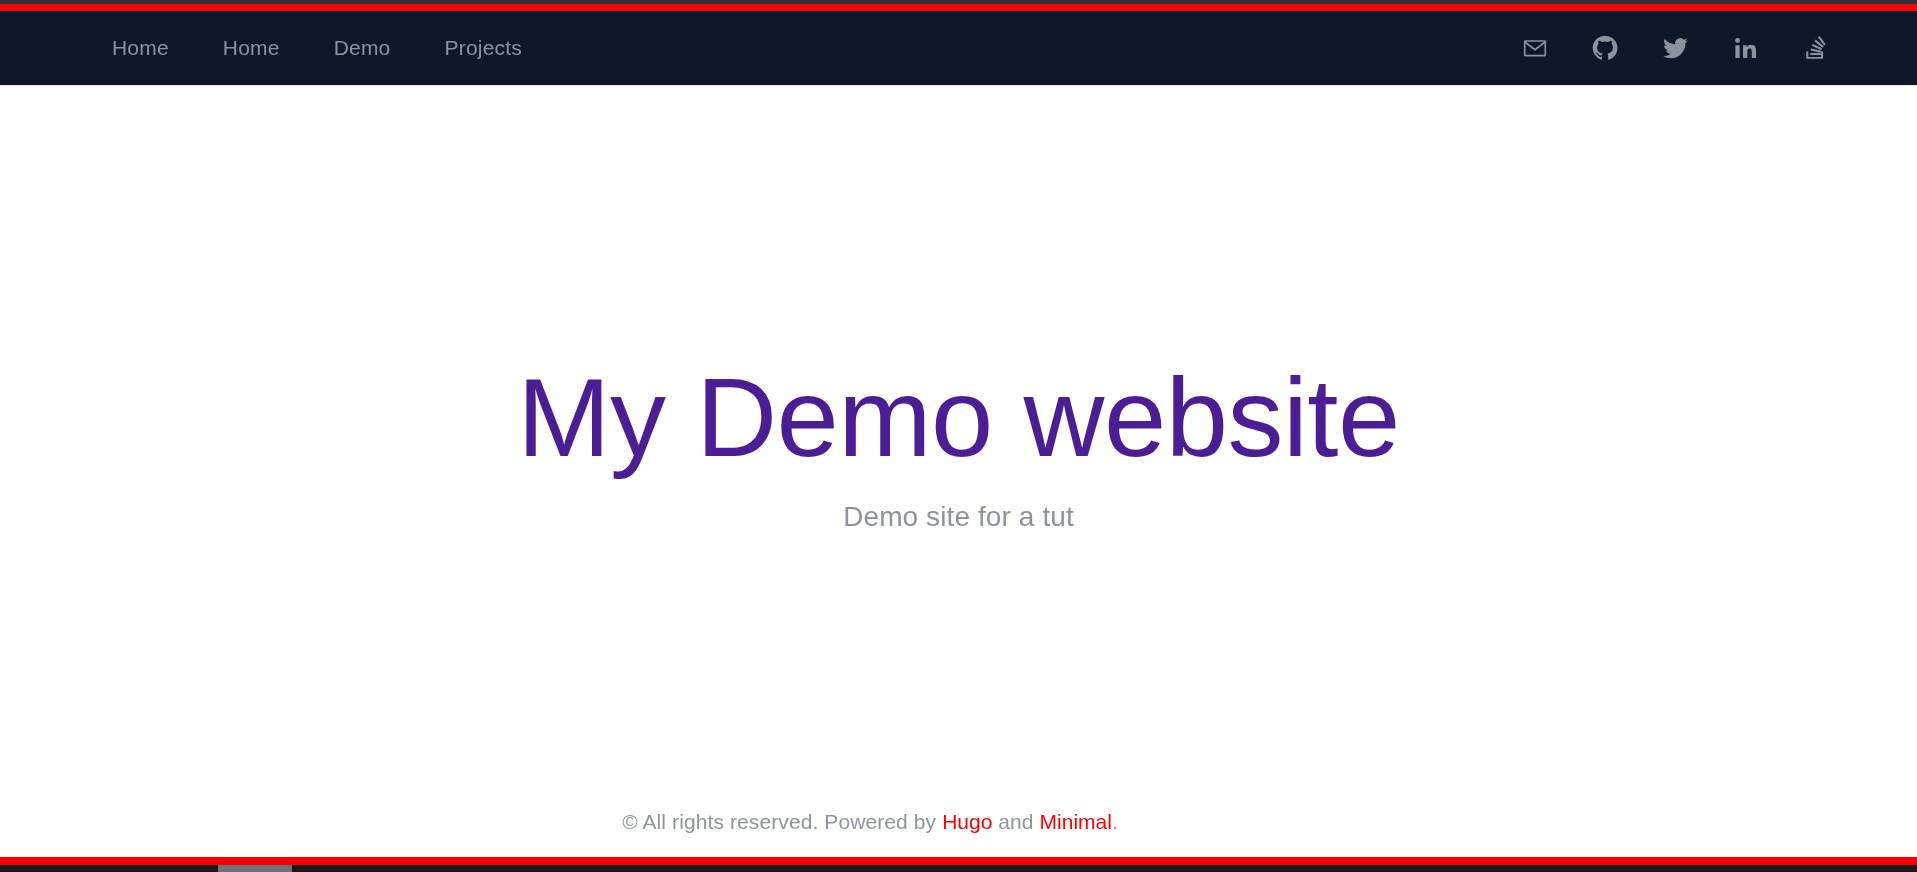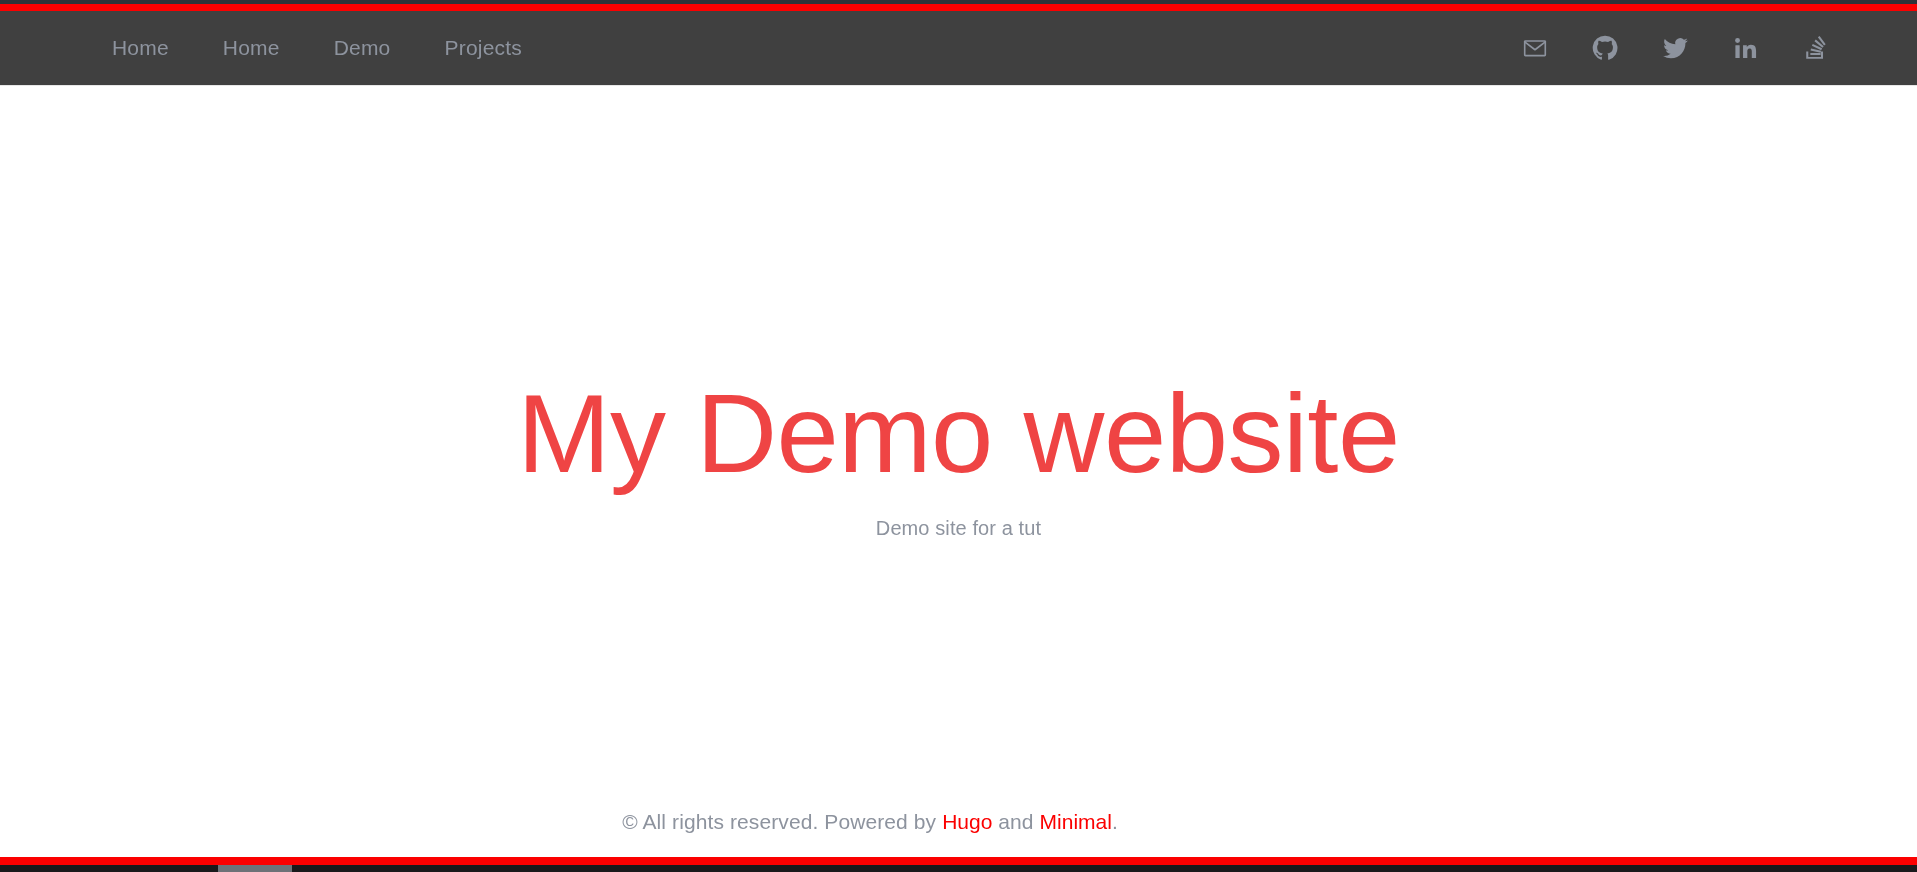--- a/index.html
+++ b/index.html
@@ -30,21 +30,21 @@
     height: 7px;
     background: #fb0000;
   }
 
   
   .site-header {
     position: absolute;
     top: 11px; left: 0;
     width: 1917px;
     height: 75px;
-    background: #404040;
+    background: #0f172a;
     border-bottom: 1px solid #e7e7e7;
     box-sizing: border-box;
     display: flex;
     align-items: center;
     justify-content: space-between;
   }
   .nav-menu {
     display: flex;
     align-items: center;
     margin-left: 112px;
@@ -88,30 +88,30 @@
     background: #ffffff;
   }
   .hero {
     position: absolute;
     top: 270px;
     left: 0;
     width: 1917px;
     text-align: center;
   }
   .site-title {
-    margin: 16px;
+    margin: 0;
     font-size: 112px;
     line-height: 1.1;
     font-weight: 300;
-    color: #ef4444;
+    color: #4c1d95;
     letter-spacing: -0.5px;
   }
   .site-subtitle {
     margin: 22px 0 0 0;
-    font-size: 20px;
+    font-size: 28px;
     font-weight: 400;
     color: #8d939e;
     letter-spacing: 0.1px;
   }
 
   
   .site-footer {
     position: absolute;
     left: 0;
     top: 810px;

